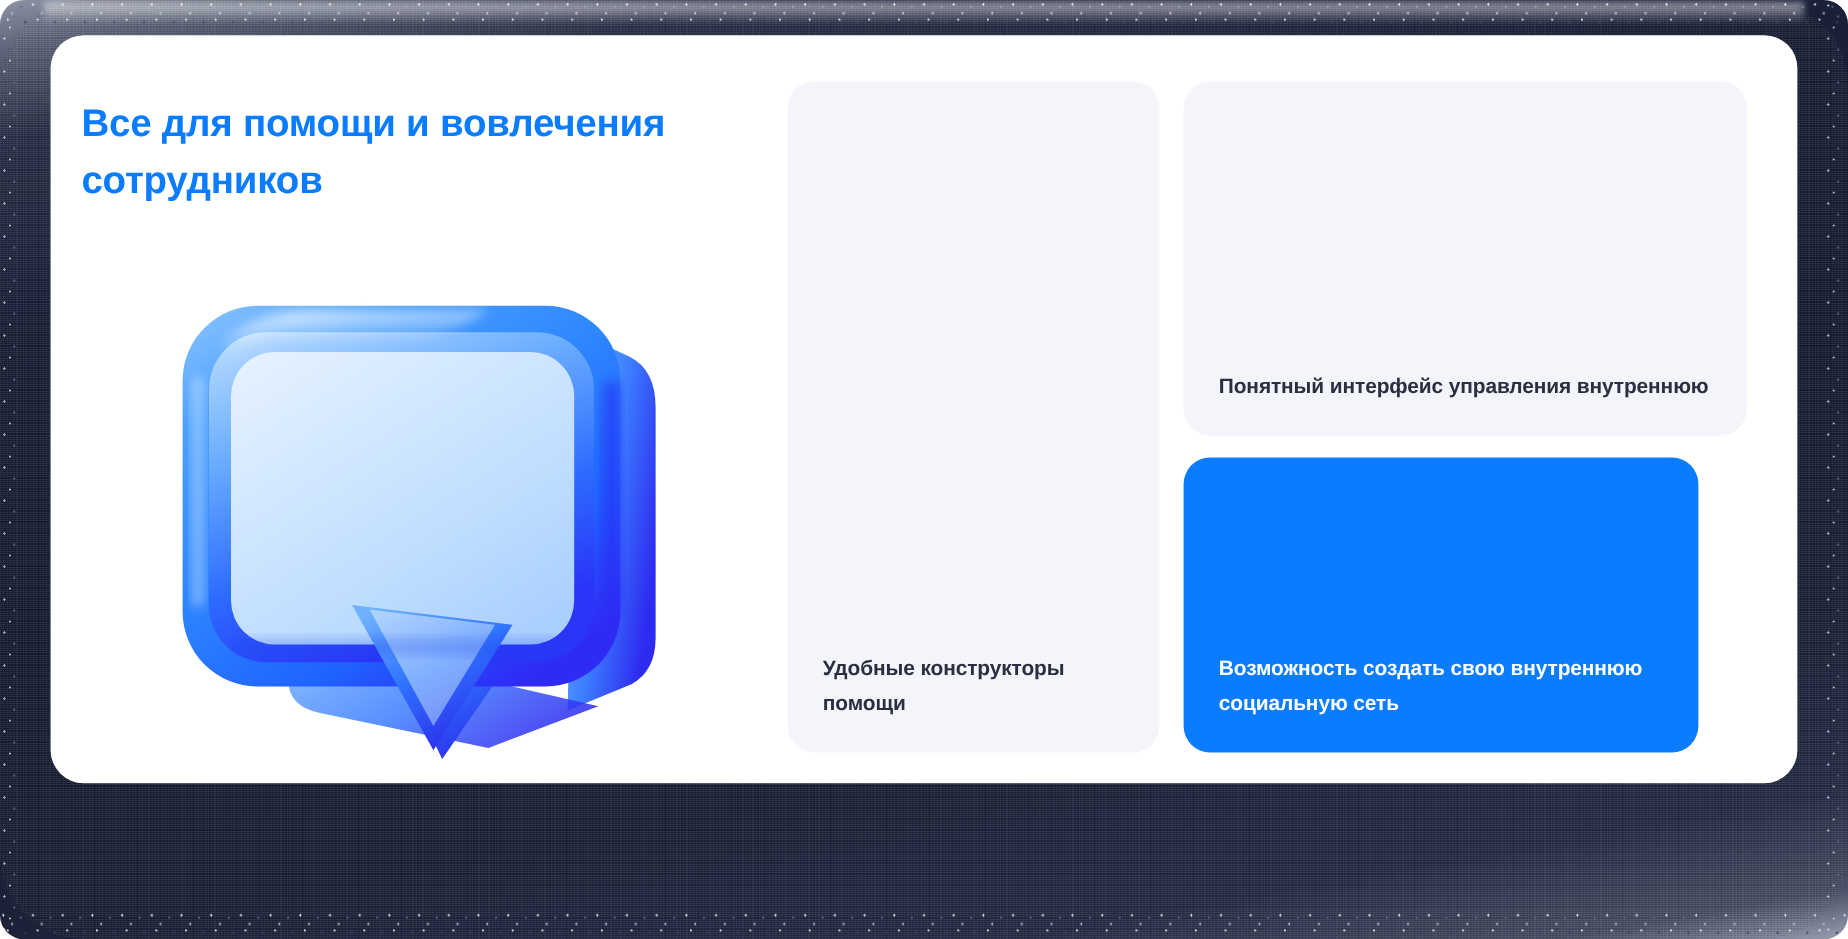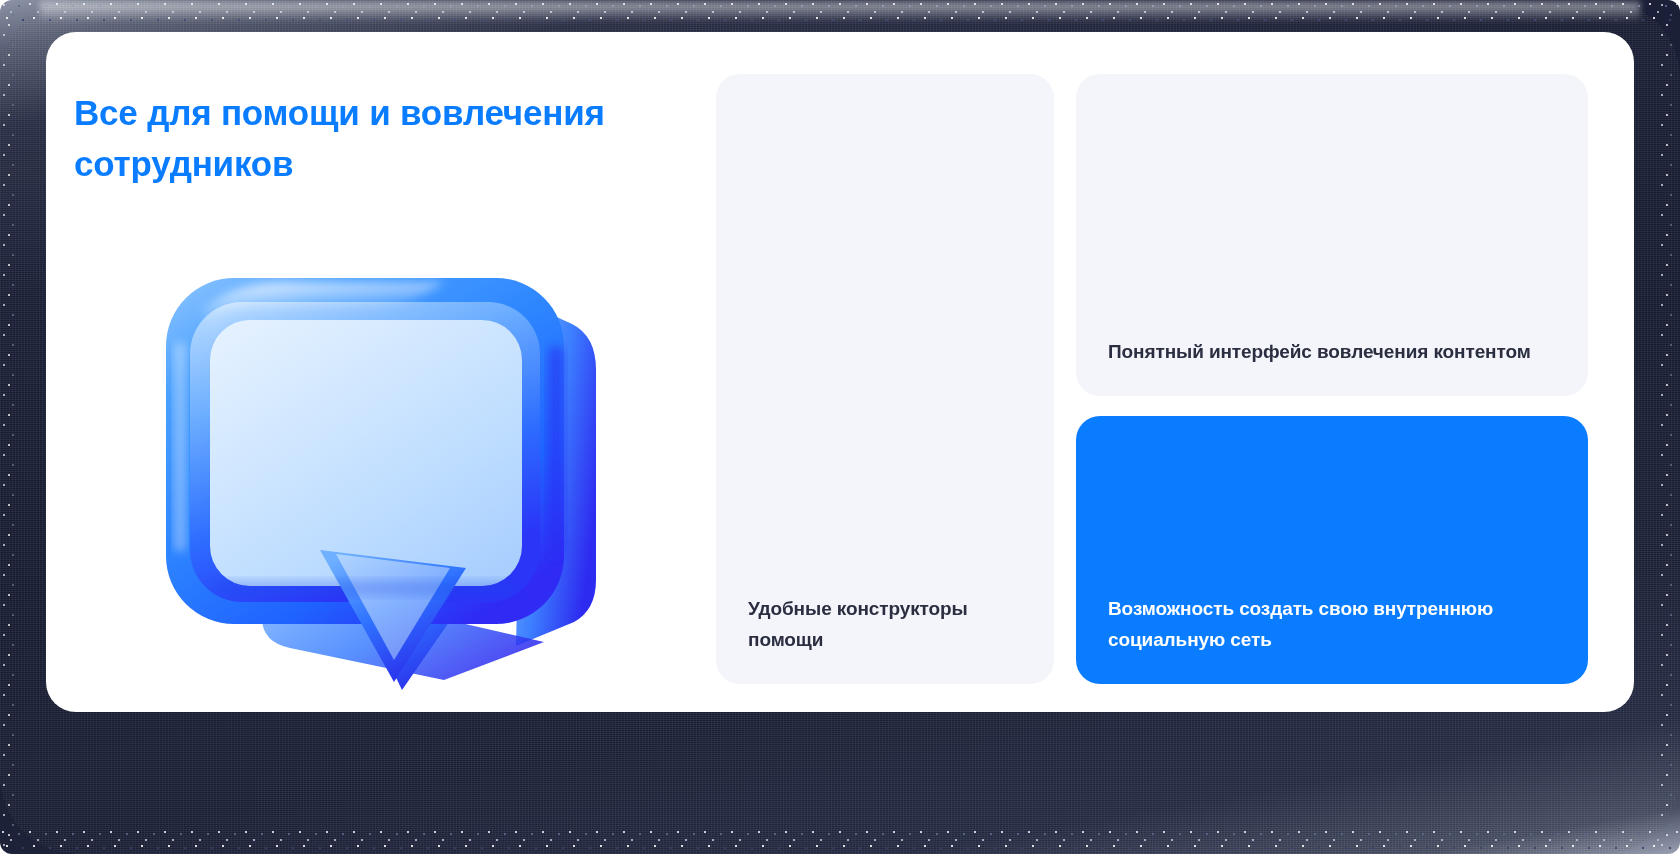--- a/index.html
+++ b/index.html
@@ -10,21 +10,21 @@
     overflow: hidden;
     background: #ffffff;
     font-family: "Liberation Sans", sans-serif;
   }
 
   
   #device-frame {
     position: absolute;
     left: 0; top: 0;
     width: 1680px; height: 854px;
-    border-radius: 12px;
+    border-radius: 22px;
     background:
       linear-gradient(170deg,
         #8d93a6 0%,
         #5d6479 4%,
         #2b3048 11%,
         #1b2038 26%,
         #181d33 52%,
         #1d2239 74%,
         #262c45 88%,
         #4a5166 96%,
@@ -129,21 +129,21 @@
   #card-page-builder {
     left: 670px; top: 42px;
     width: 338px; height: 610px;
   }
   #card-cms {
     left: 1030px; top: 42px;
     width: 512px; height: 322px;
   }
   #card-social {
     left: 1030px; top: 384px;
-    width: 512px; height: 268px;
+    width: 468px; height: 268px;
   }
 
   .card-text {
     position: absolute;
     left: 32px;
     right: 30px;
     font-size: 19px;
     font-weight: bold;
     line-height: 1.62;
     letter-spacing: -0.1px;
@@ -235,21 +235,21 @@
           <rect x="70" y="330" width="300" height="16" rx="8" fill="#1E49E8" opacity="0.25" filter="url(#softGlow)"></rect>
         </svg>
       </div>
     </div>
 
     <div class="card card-light" id="card-page-builder">
       <div class="card-text">Удобные конструкторы помощи</div>
     </div>
 
     <div class="card card-light" id="card-cms">
-      <div class="card-text">Понятный интерфейс вовлечения контентом</div>
+      <div class="card-text">Понятный интерфейс управления внутреннюю</div>
     </div>
 
     <div class="card card-blue" id="card-social">
       <div class="card-text">Возможность создать свою внутреннюю социальную сеть</div>
     </div>
 
   </div>
 </div>
 
 </body></html>

